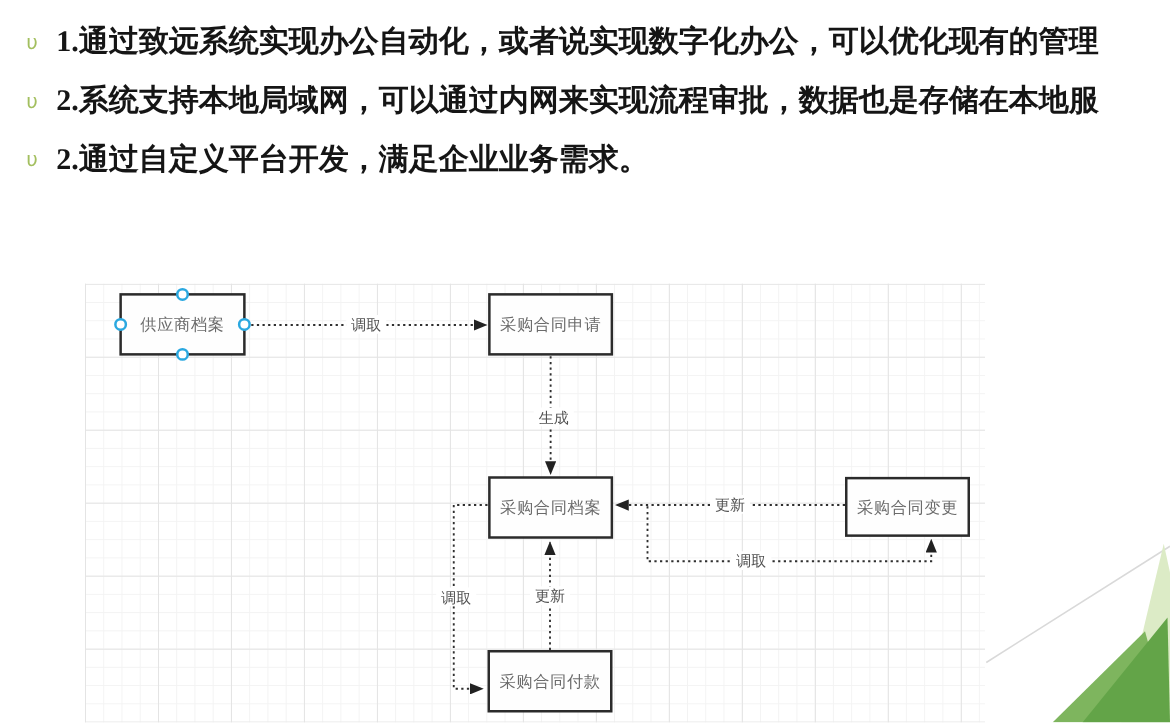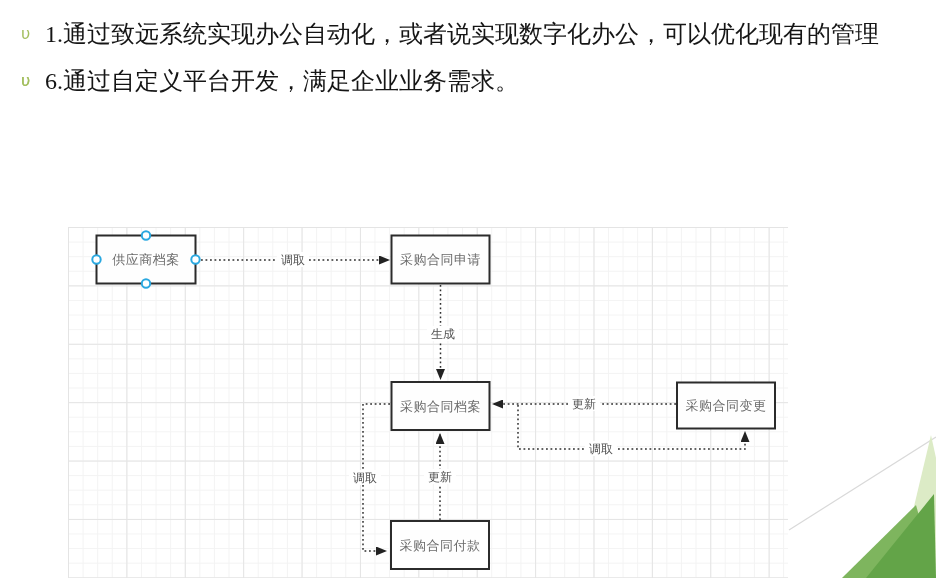--- a/index.html
+++ b/index.html
@@ -29,21 +29,21 @@
   .bullet-marker {
     position: absolute;
     left: 21px; top: 3px;
     font-size: 16px;
     line-height: 18px;
     color: #a3bf5f;
     font-family: "DejaVu Sans", sans-serif;
   }
   .bullet-line {
     font-family: "Liberation Serif", serif;
-    font-weight: normal;
+    font-weight: bold;
     font-size: 24px;
     line-height: 25px;
     color: #151515;
     white-space: nowrap;
     letter-spacing: 0px;
   }
 
   
   .grid-bg {
     position: absolute;
@@ -85,24 +85,25 @@
 
 <div class="canvas">
 
   <div class="slide-text">
     <div class="bullet-item">
       <span class="bullet-marker">υ</span>
       <div class="bullet-line">1.通过致远系统实现办公自动化，或者说实现数字化办公，可以优化现有的管理</div>
     </div>
     <div class="bullet-item">
       <span class="bullet-marker">υ</span>
+      <div class="bullet-line">2.系统支持本地局域网，可以通过内网来实现流程审批，数据也是存储在本地服</div>
     </div>
     <div class="bullet-item">
       <span class="bullet-marker">υ</span>
-      <div class="bullet-line">6.通过自定义平台开发，满足企业业务需求。</div>
+      <div class="bullet-line">2.通过自定义平台开发，满足企业业务需求。</div>
     </div>
   </div>
 
   <div class="grid-bg"></div>
 
   <svg class="diagram" width="936" height="578" viewBox="0 0 936 578">
     <defs>
       <marker id="arrow" markerUnits="userSpaceOnUse" markerWidth="11" markerHeight="9" refX="10" refY="4.5" orient="auto">
         <path d="M0,0 L11,4.5 L0,9 Z" fill="#222222"></path>
       </marker>

